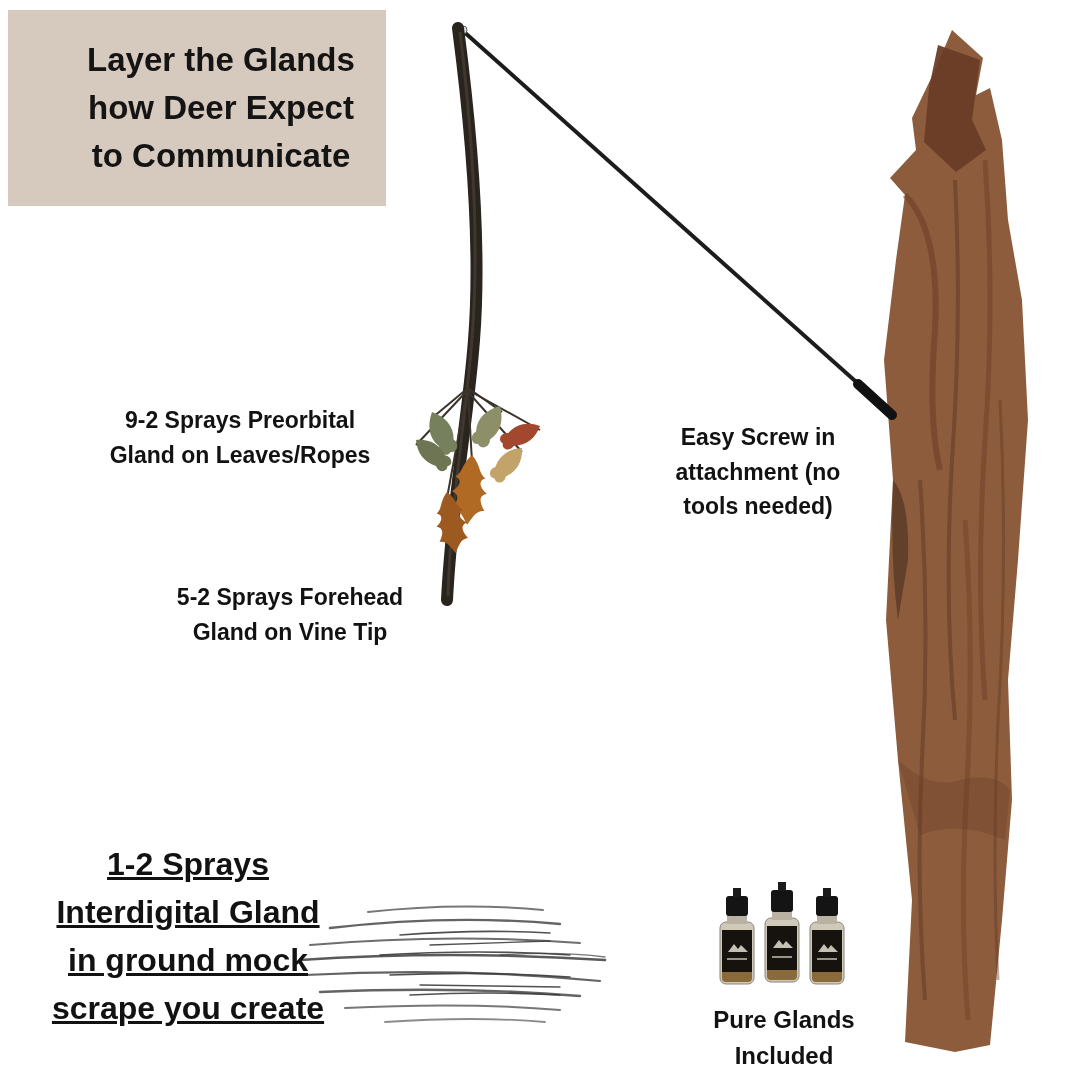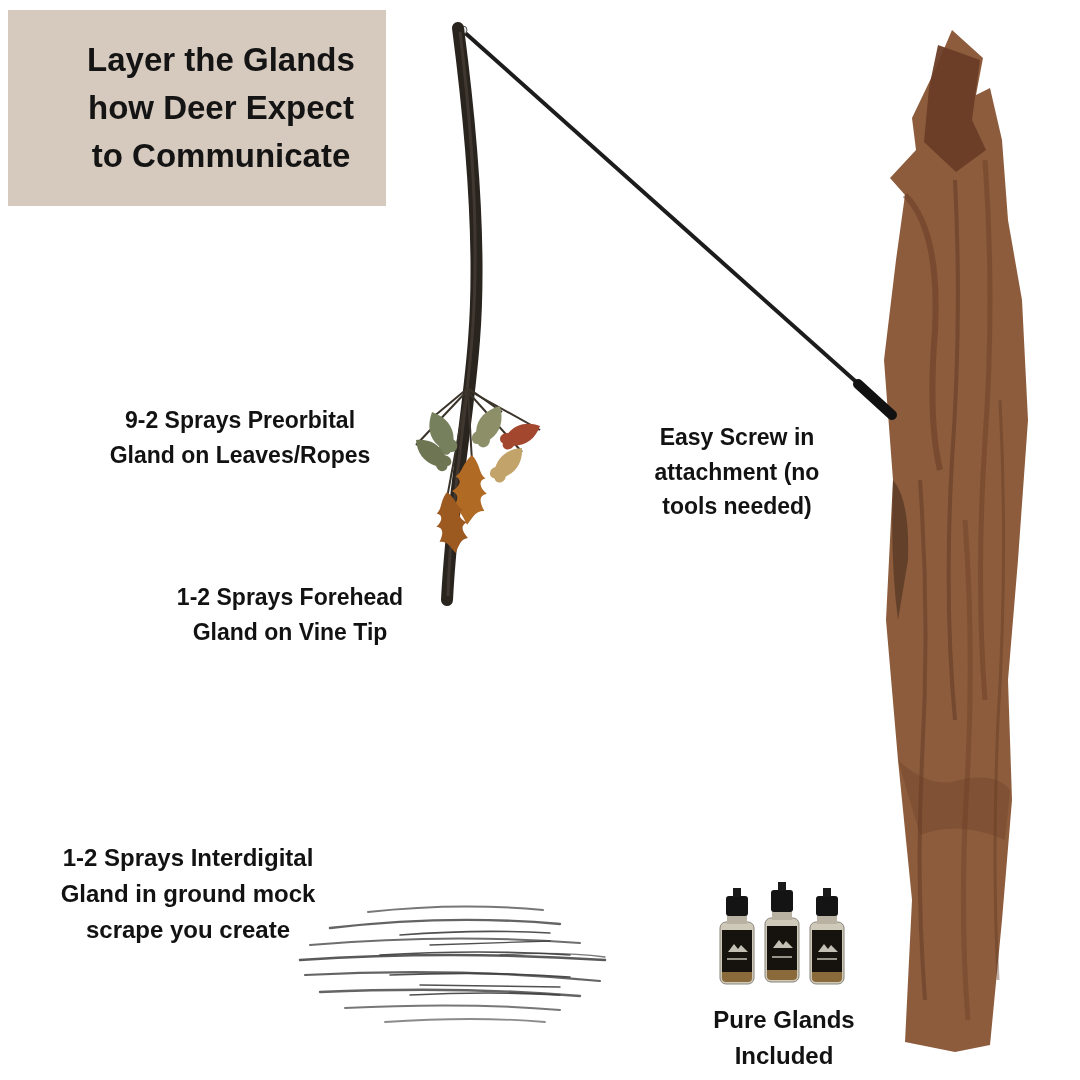--- a/index.html
+++ b/index.html
@@ -18,23 +18,23 @@
   .header-box .title{
     font-size:33px;font-weight:bold;color:#141414;line-height:1.45;
     padding:0 14px;
     margin-left:48px;
   }
   .label{
     position:absolute;text-align:center;font-weight:bold;color:#121212;
     font-size:23px;line-height:1.5;
   }
   .label-preorbital{left:95px;top:403px;width:290px;}
-  .label-screw{left:632px;top:420px;width:210px;}
+  .label-screw{left:653px;top:420px;width:210px;}
   .label-forehead{left:150px;top:580px;width:280px;}
-  .label-interdigital{left:40px;top:840px;width:296px;font-size:24px;}
+  .label-interdigital{left:40px;top:840px;width:296px;font-size:32px;text-decoration:underline;}
   .label-pure-glands{left:688px;top:986px;width:192px;font-size:24px;margin-top:16px;}
   svg{position:absolute;left:0;top:0;}
 </style>
 </head>
 <body>
 
 <svg class="canvas" viewBox="0 0 1080 1080">
 
   <g>
     <path d="M952 30 L983 58 L976 95 L990 88 L1002 140 L1008 220 L1022 300 L1028 420
@@ -137,17 +137,17 @@
 </svg>
 
 <div class="header-box">
   <div class="title">Layer the Glands how Deer Expect to Communicate</div>
 </div>
 
 <div class="label label-preorbital">9-2 Sprays Preorbital Gland on Leaves/Ropes</div>
 
 <div class="label label-screw">Easy Screw in attachment (no tools needed)</div>
 
-<div class="label label-forehead">1-2 Sprays Forehead Gland on Vine Tip</div>
+<div class="label label-forehead">5-2 Sprays Forehead Gland on Vine Tip</div>
 
 <div class="label label-interdigital">1-2 Sprays Interdigital Gland in ground mock scrape you create</div>
 
 <div class="label label-pure-glands">Pure Glands Included</div>
 
 </body></html>

